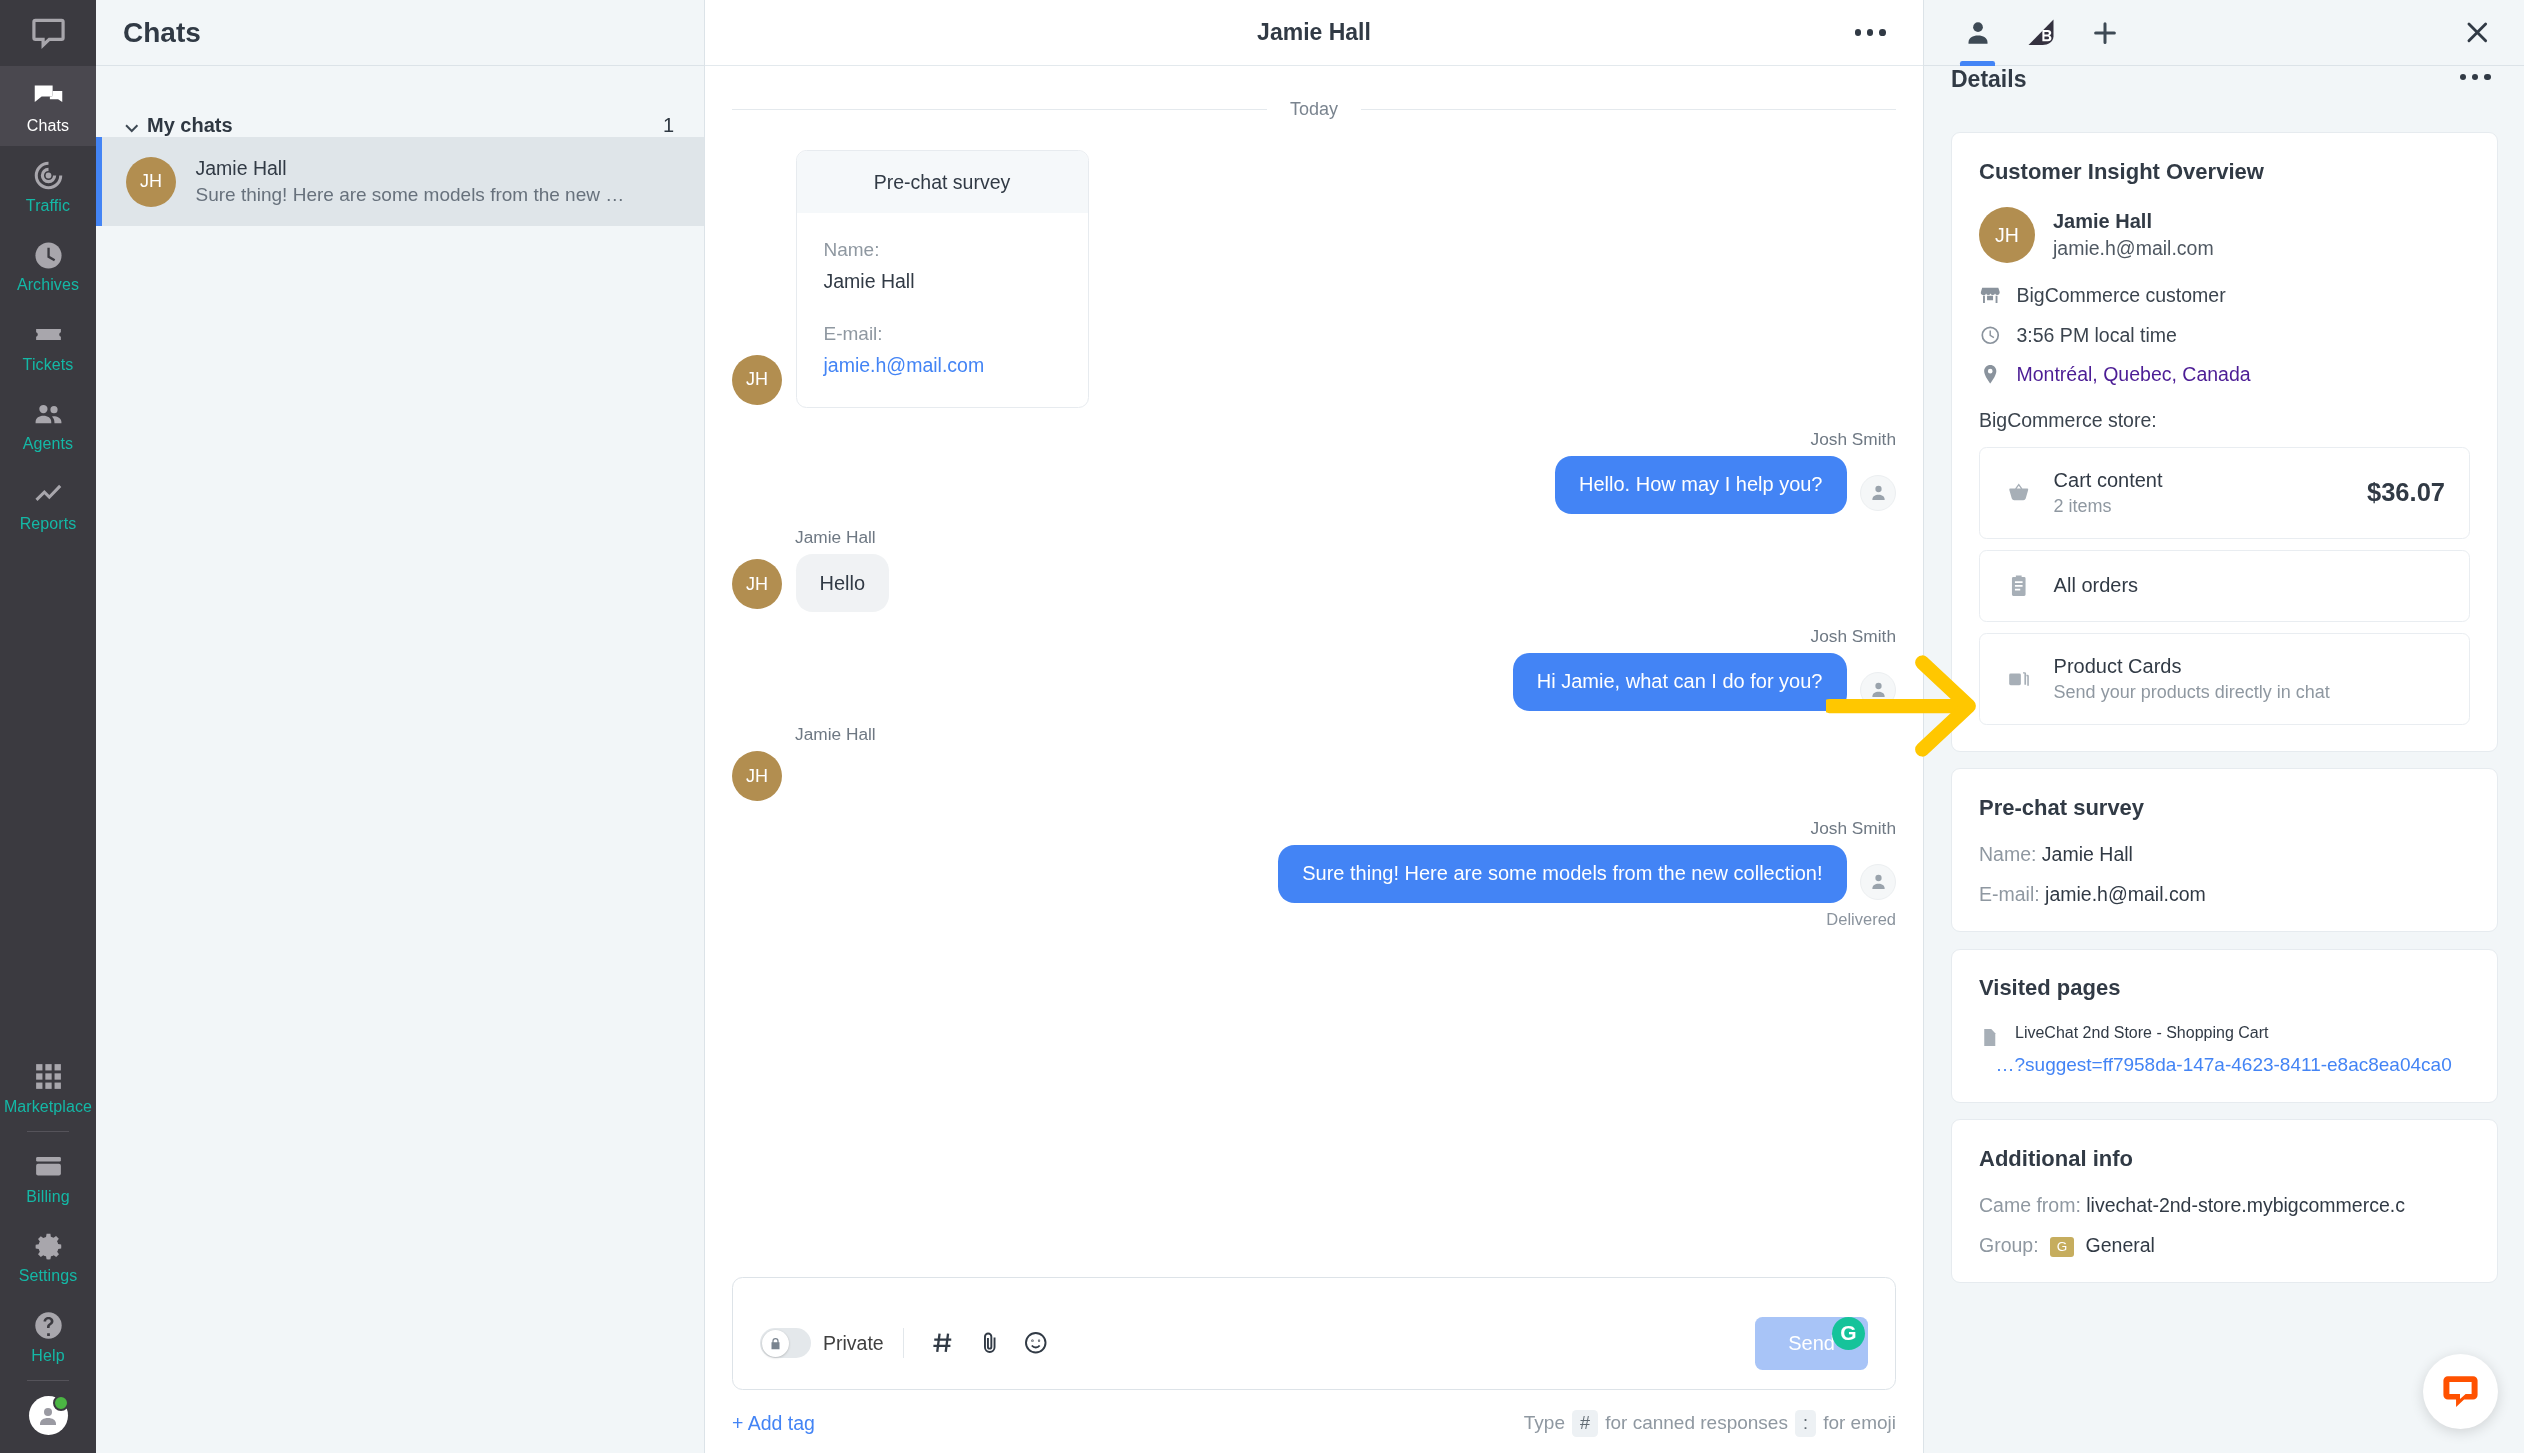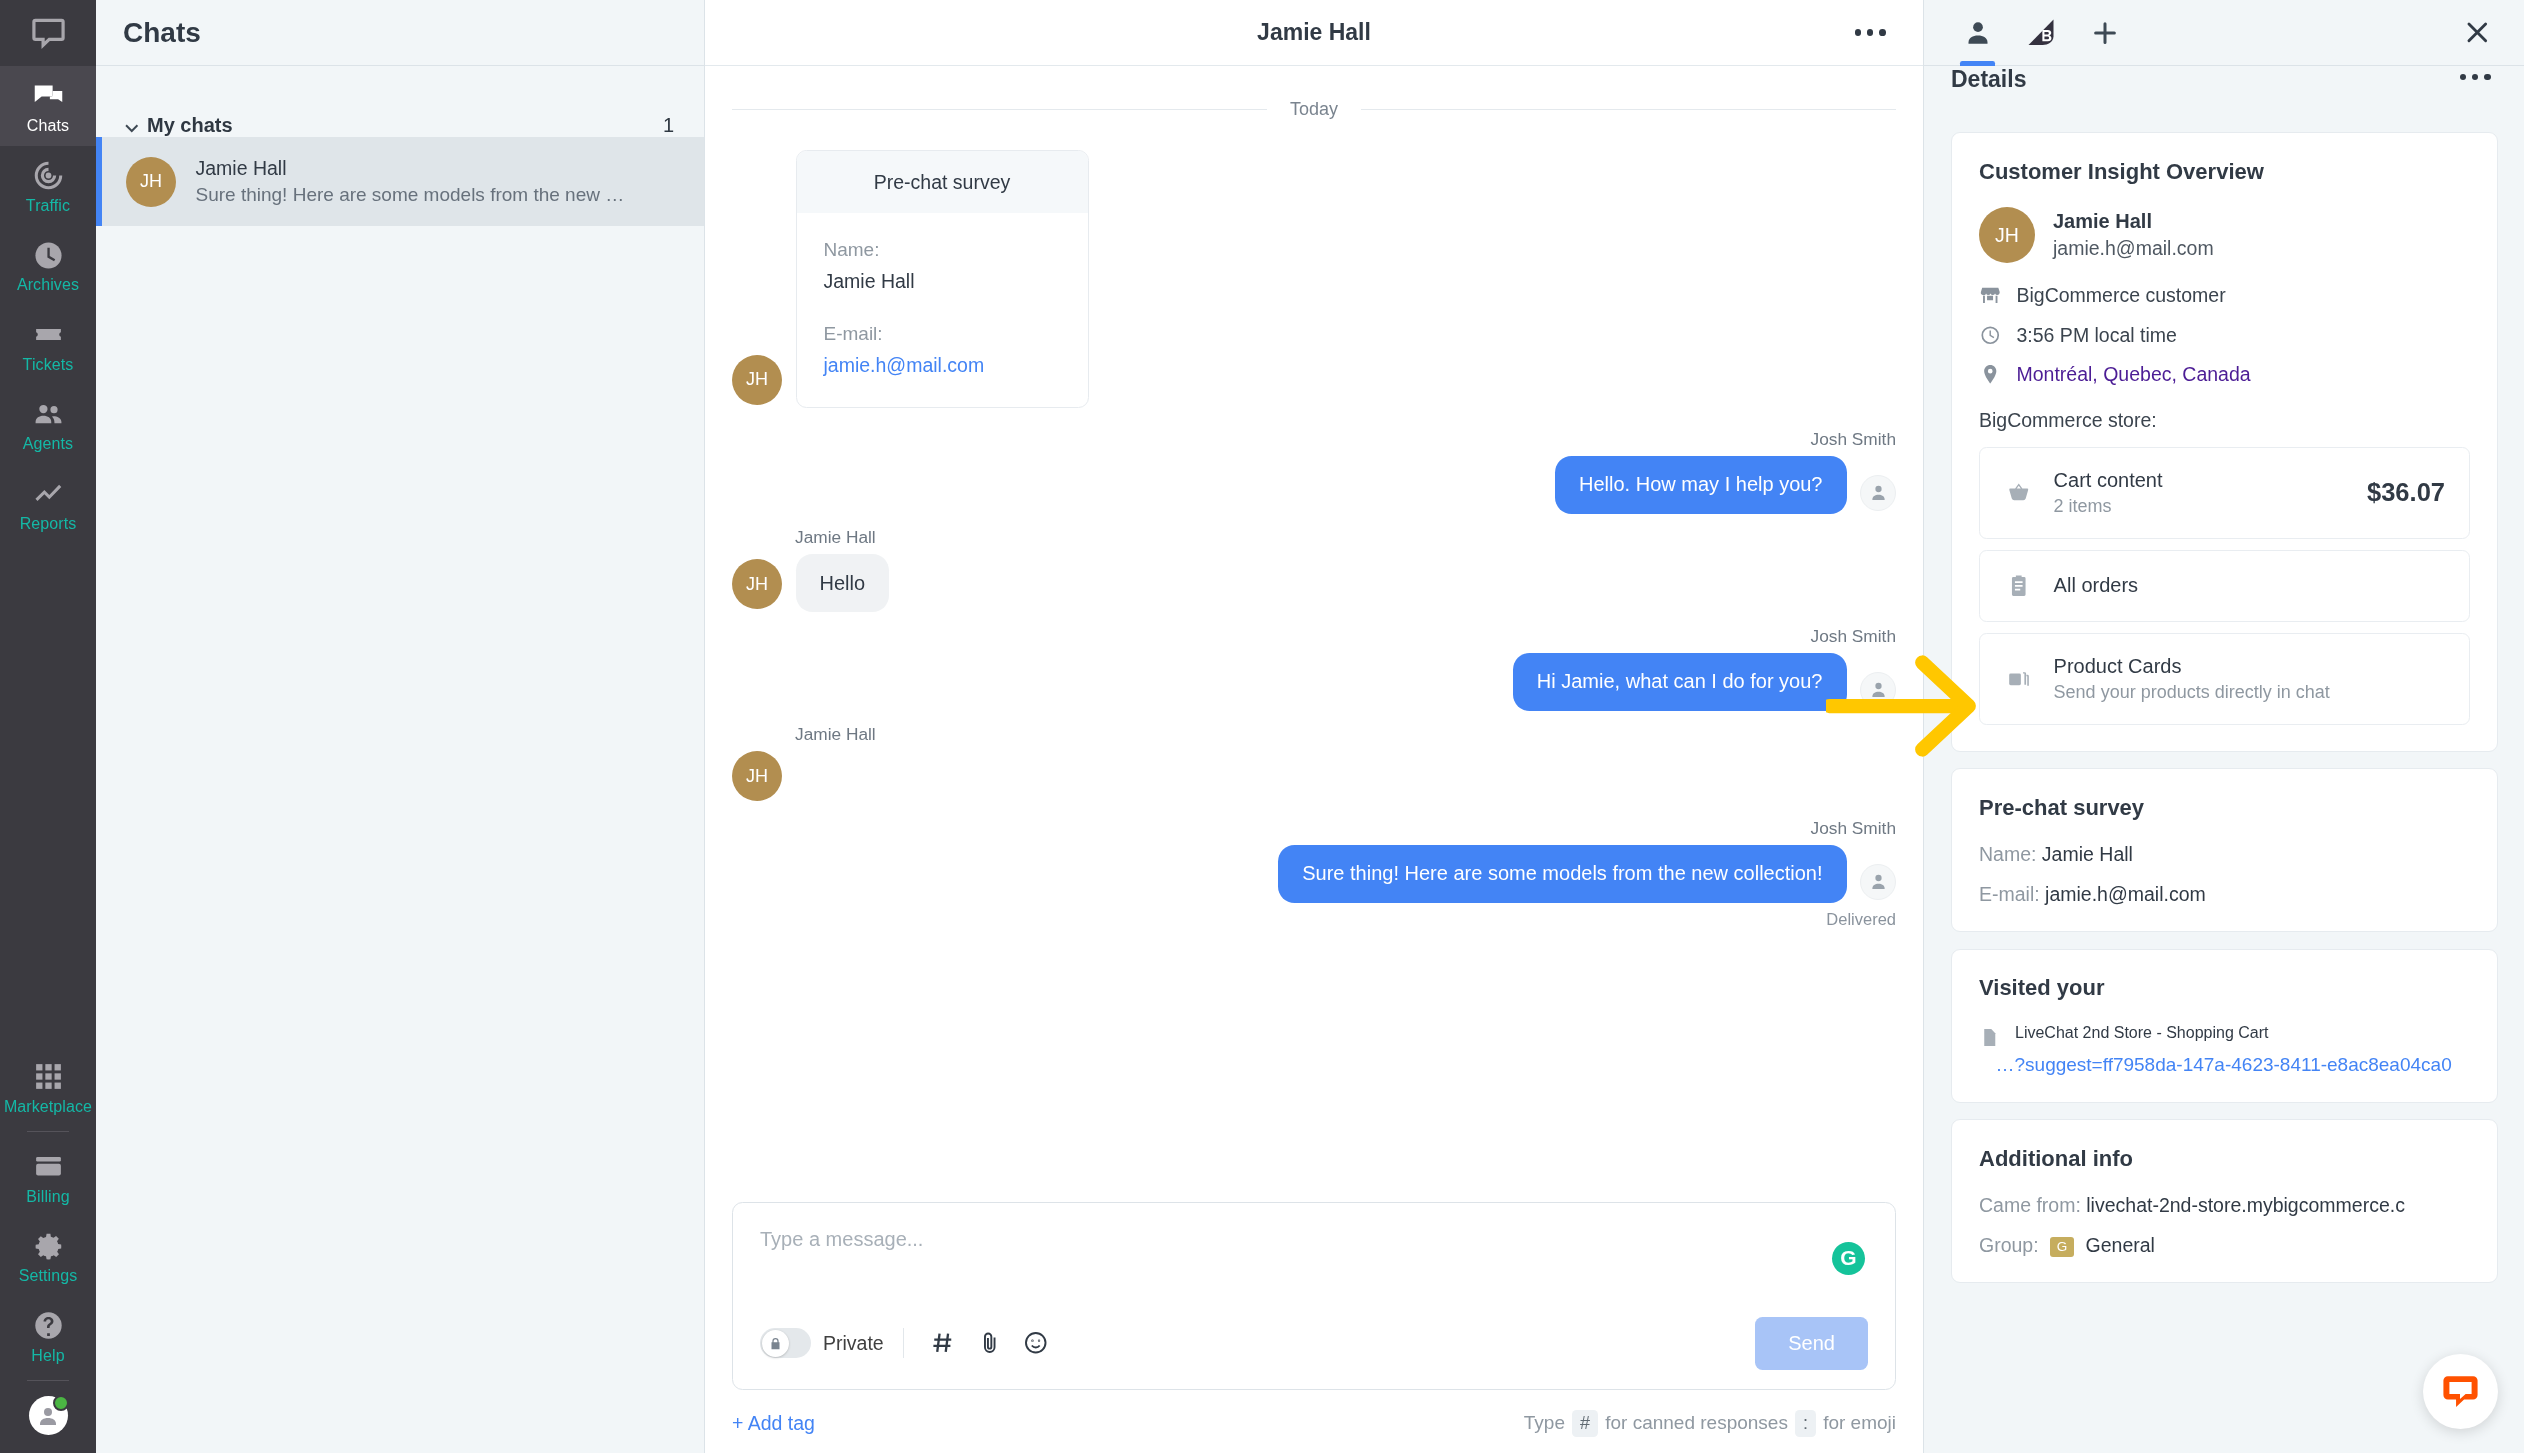--- a/index.html
+++ b/index.html
@@ -517,21 +517,20 @@
                 <path d="M5 20c0-3.6 3.2-5.4 7-5.4s7 1.8 7 5.4v.6H5V20z"></path>
               </svg>
           </div>
         </div>
         <div class="delivered" style="width:100%">Delivered</div>
       </div>
     </div>
 
     <div class="composer-wrap">
       <div class="composer">
-        <div class="composer-input">Type a message...</div>
         <div class="grammarly">G</div>
 
         <div class="composer-bar">
           <div class="toggle">
             <div class="toggle-knob">
               <svg viewBox="0 0 24 24">
                   <path d="M7 10V8a5 5 0 0 1 10 0v2h1.4v11H5.6V10H7zm2 0h6V8a3 3 0 1 0-6 0v2z"></path>
                 </svg>
             </div>
           </div>
@@ -693,21 +692,21 @@
           <span class="k">Name:</span>
           <span class="v">Jamie Hall</span>
         </div>
         <div class="kv" style="margin-bottom:0">
           <span class="k">E-mail:</span>
           <span class="v">jamie.h@mail.com</span>
         </div>
       </div>
 
       <div class="card">
-        <div class="card-title">Visited your</div>
+        <div class="card-title">Visited pages</div>
         <div class="page-row">
           <svg viewBox="0 0 24 24">
             <path d="M6 2.4h8l4.6 4.6v14.6H6V2.4z"></path>
           </svg>
           <div>
             <div class="page-name">LiveChat 2nd Store - Shopping Cart</div>
           </div>
         </div>
         <div class="page-url">…?suggest=ff7958da-147a-4623-8411-e8ac8ea04ca0</div>
       </div>

